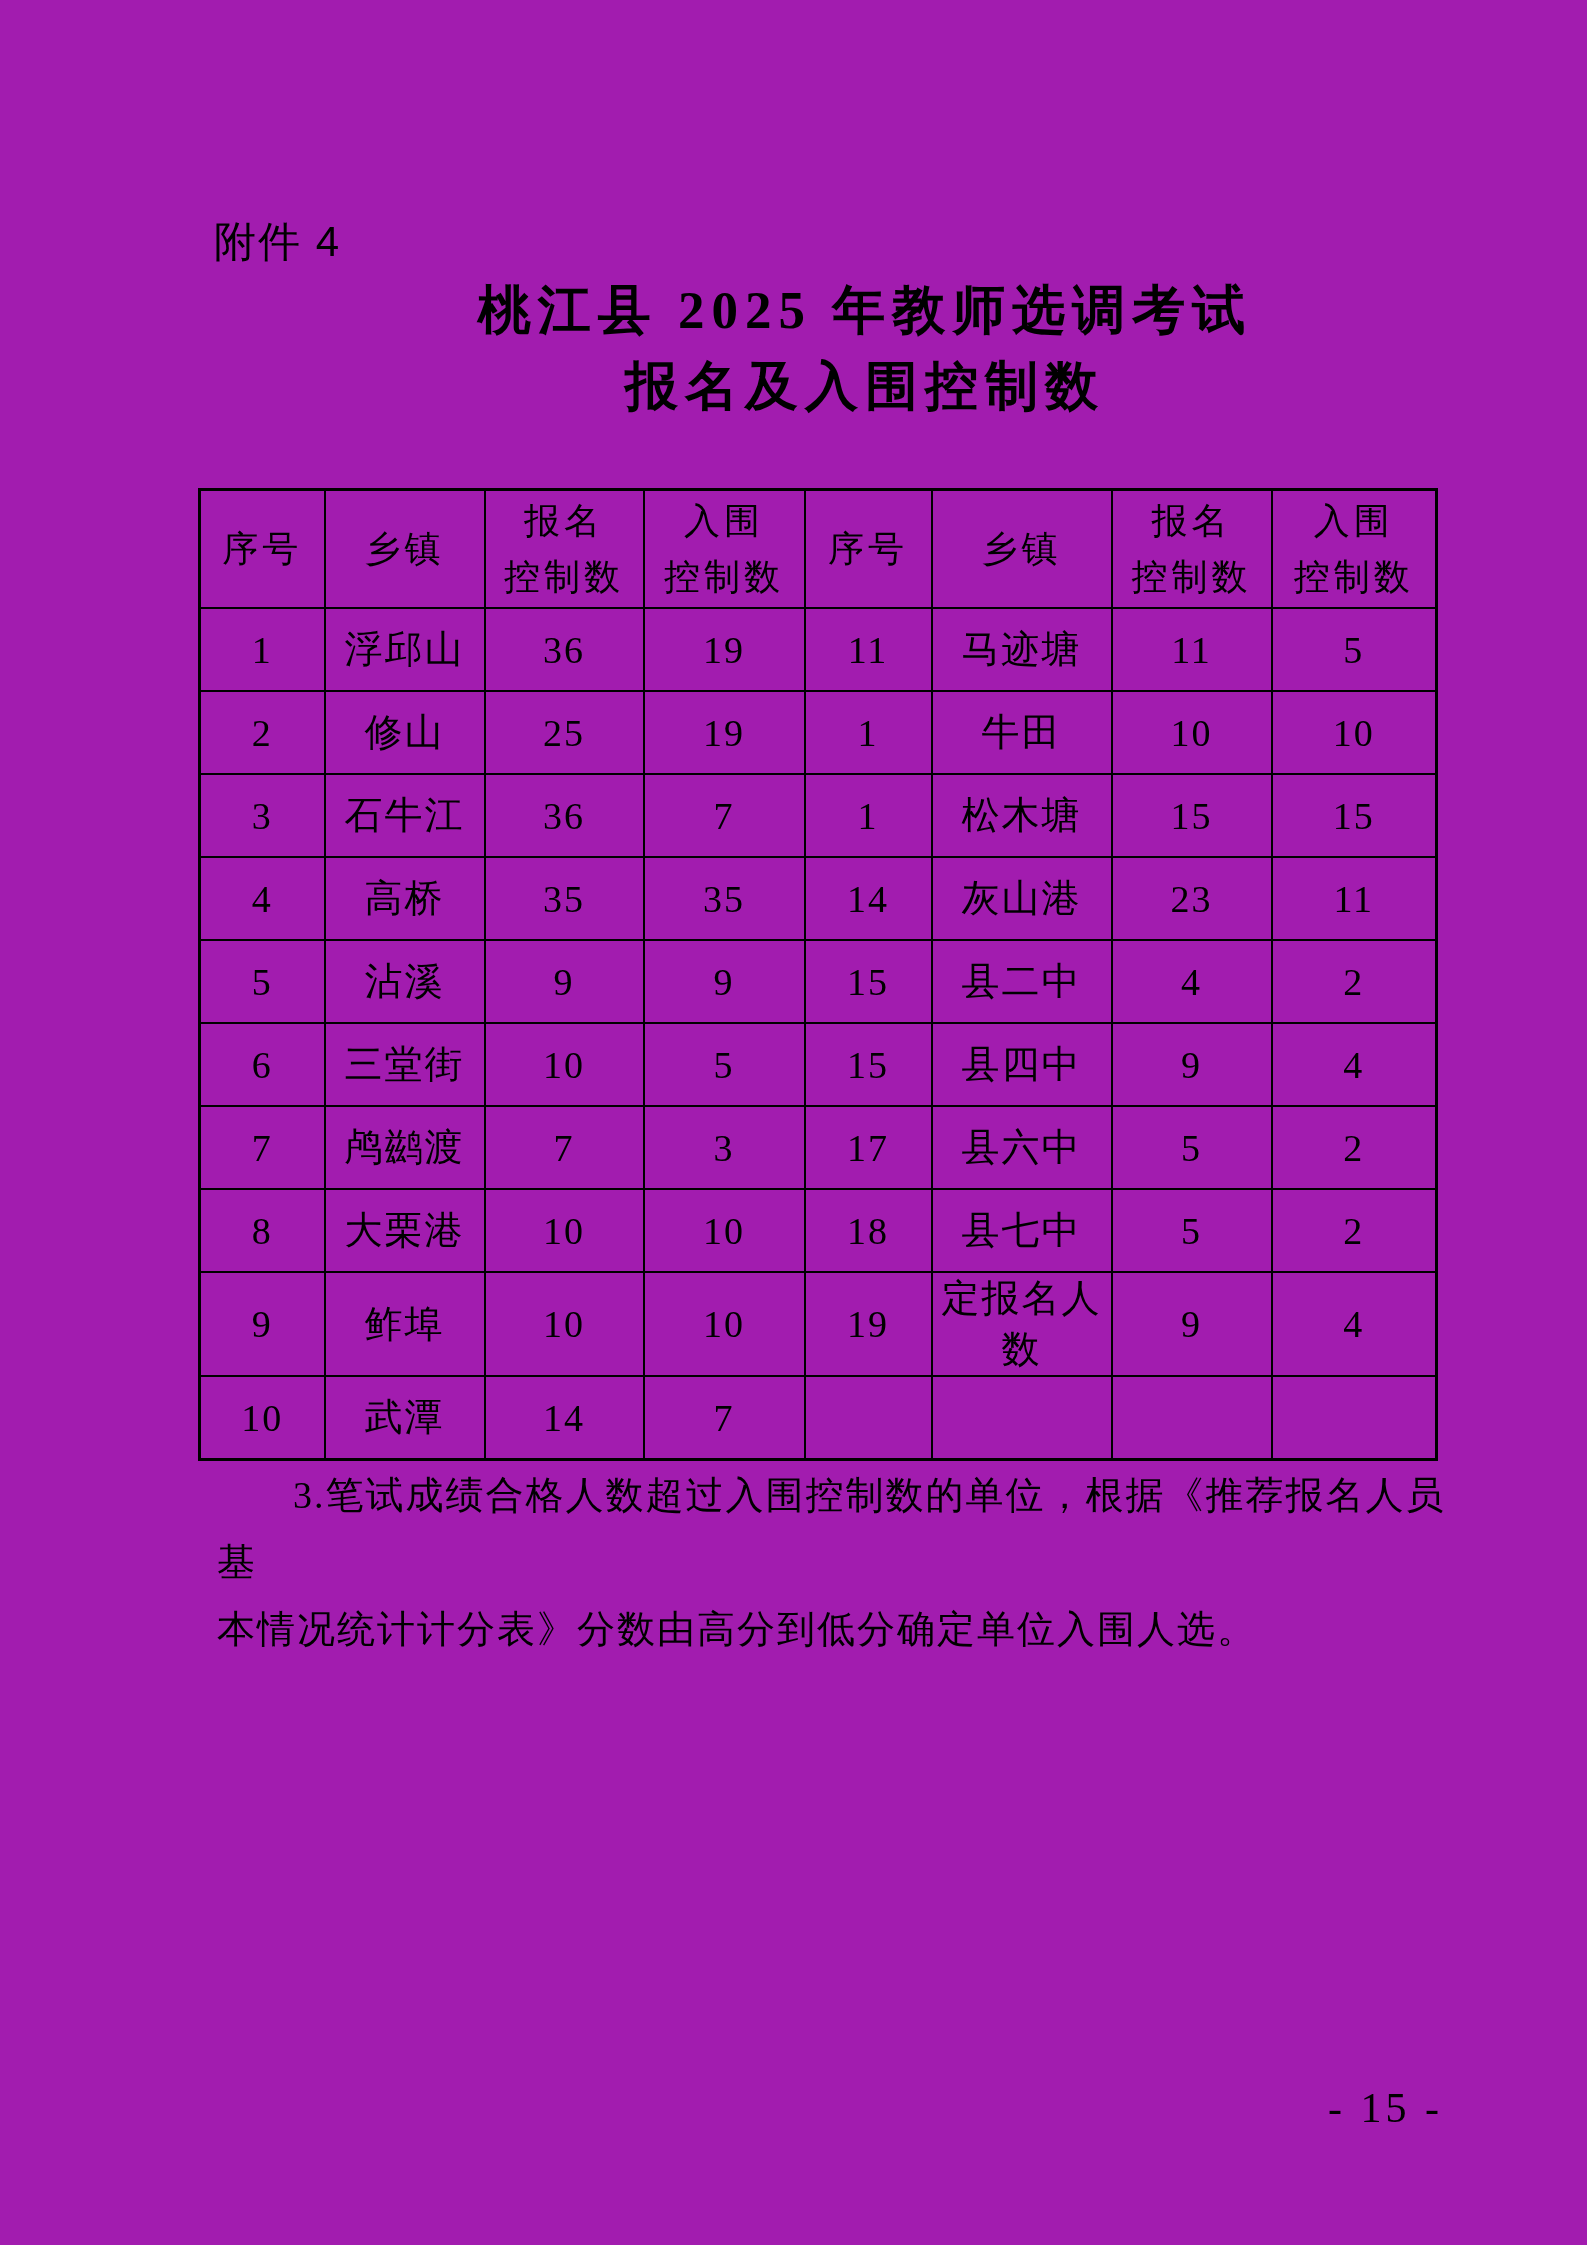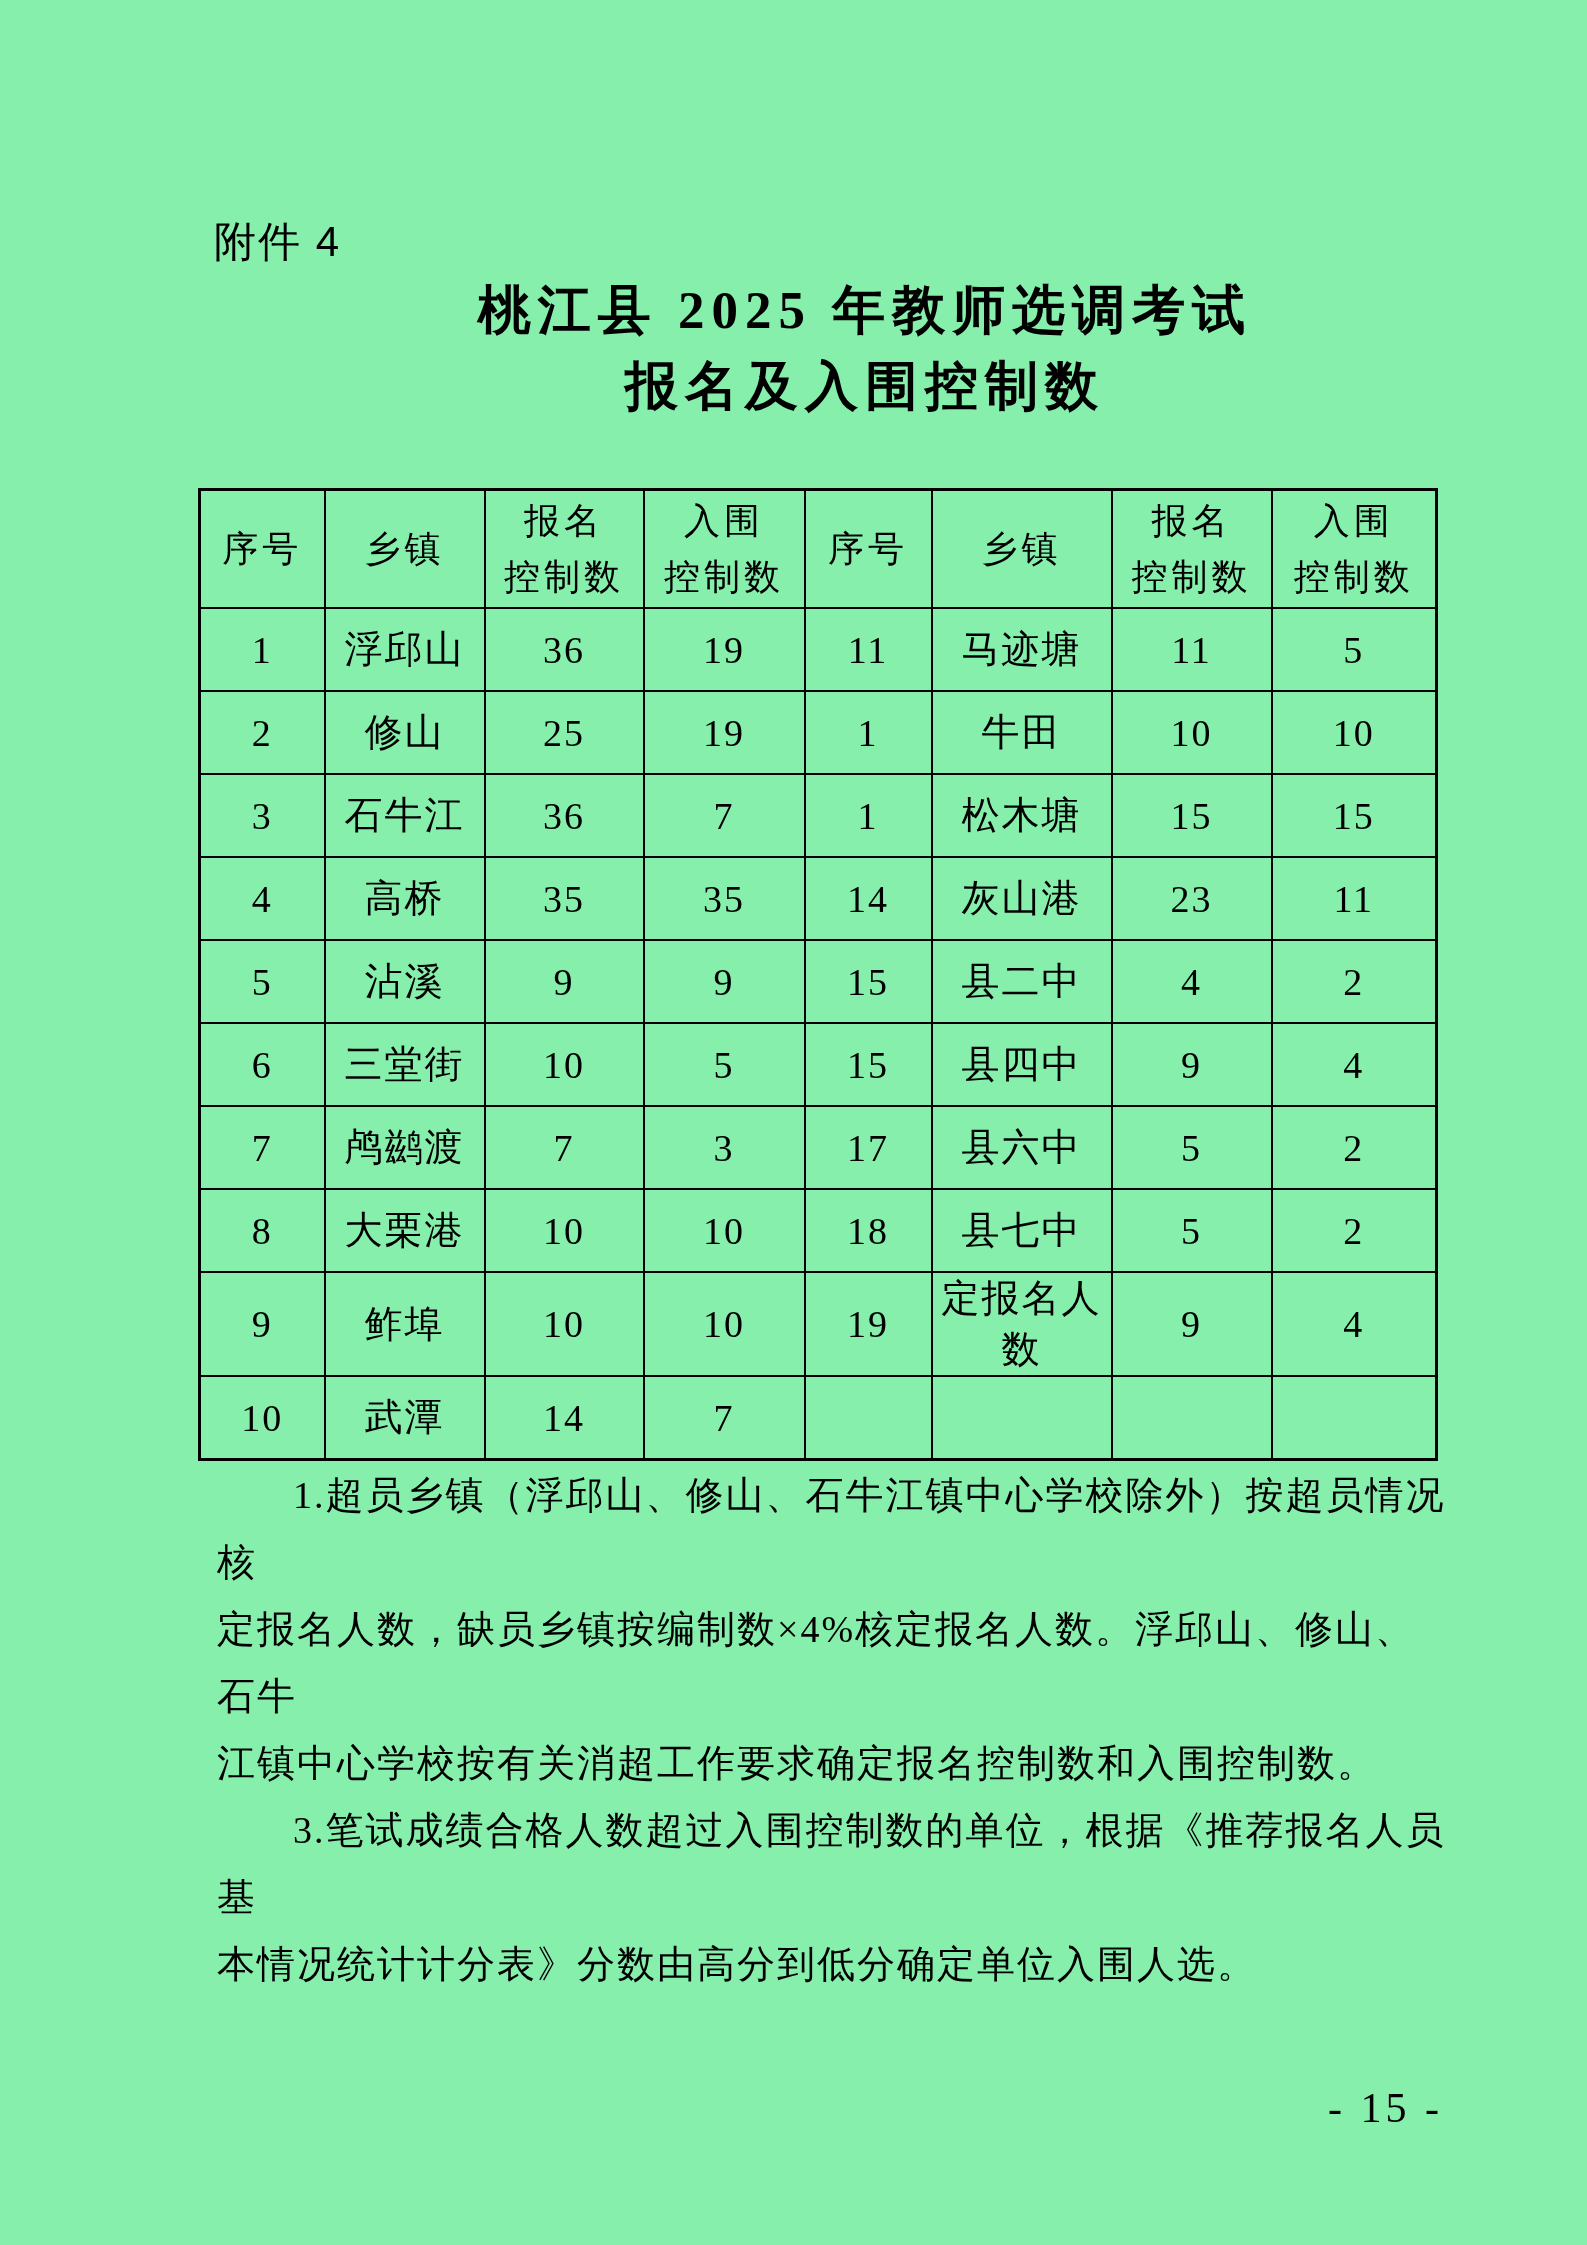--- a/index.html
+++ b/index.html
@@ -4,21 +4,21 @@
 <style>
   html, body {
     margin: 0;
     padding: 0;
     background: #ffffff;
   }
   .page {
     position: relative;
     width: 1587px;
     height: 2245px;
-    background: #86efac;
+    background: #a21caf;
     color: #000000;
     font-family: "Liberation Serif", "DejaVu Serif", serif;
     overflow: hidden;
   }
   .attachment-label {
     position: absolute;
     left: 214px;
     top: 214px;
     font-family: "Liberation Sans", "DejaVu Sans", sans-serif;
     font-size: 42px;
@@ -226,23 +226,20 @@
           <td>7</td>
           <td></td>
           <td></td>
           <td></td>
           <td></td>
         </tr>
       </tbody>
   </table>
 
   <div class="notes">
-    <p>1.超员乡镇（浮邱山、修山、石牛江镇中心学校除外）按超员情况核
-定报名人数，缺员乡镇按编制数×4%核定报名人数。浮邱山、修山、石牛
-江镇中心学校按有关消超工作要求确定报名控制数和入围控制数。</p>
     <p>3.笔试成绩合格人数超过入围控制数的单位，根据《推荐报名人员基
 本情况统计计分表》分数由高分到低分确定单位入围人选。</p>
 
   </div>
 
   <div class="page-number">- 15 -</div>
 
 </div>
 
 </body></html>

